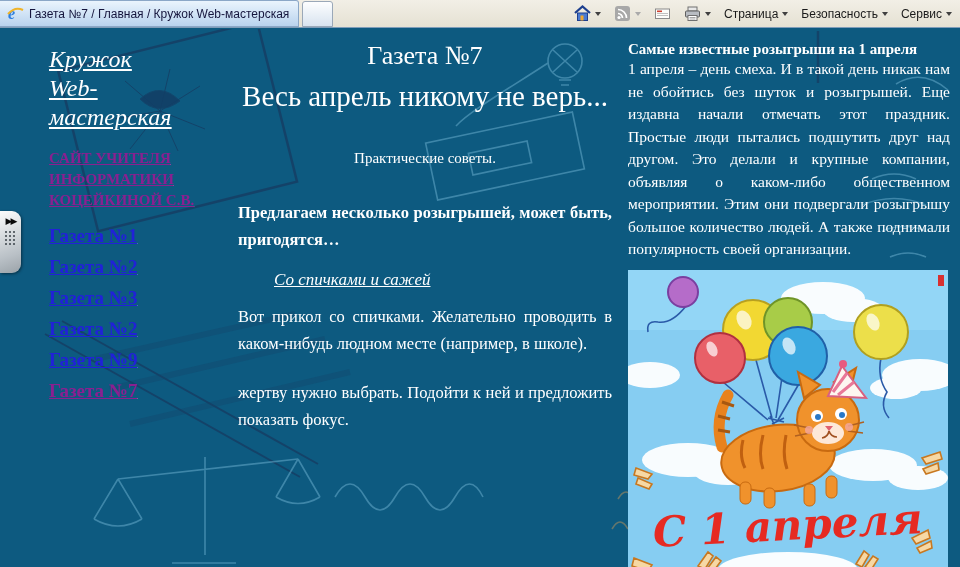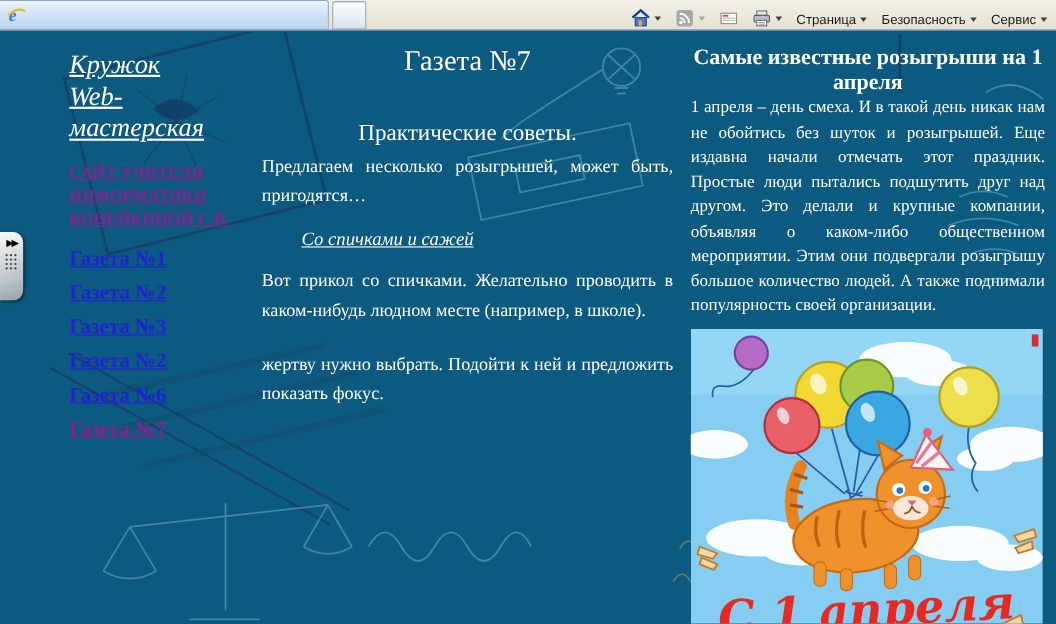--- a/index.html
+++ b/index.html
@@ -10,21 +10,21 @@
   .chrome { position:absolute; top:0; left:0; width:960px; height:28px;
             background:linear-gradient(#f2efe6,#e5e1d3); border-bottom:1px solid #7f9db9;
             font-family:"Liberation Sans", sans-serif; z-index:50; }
   .tab-active { position:absolute; left:0; top:0; width:299px; height:27px;
                 background:linear-gradient(#eaf4fd,#b9d3ee); border:1px solid #8ba7c7; border-left:none;
                 border-radius:0 3px 0 0; display:flex; align-items:center; padding-left:7px; gap:5px; }
   .tab-title { font-size:12px; color:#15153d; white-space:nowrap; overflow:hidden; }
   .tab-stub { position:absolute; left:302px; top:1px; width:31px; height:26px;
               background:linear-gradient(#fdfeff,#d8e3ef); border:1px solid #9aa8b8;
               border-radius:3px 3px 0 0; }
-  .cmdbar { position:absolute; right:2px; top:0; height:27px; display:flex; align-items:flex-end; gap:7px; padding-right:3px; }
+  .cmdbar { position:absolute; right:2px; top:0; height:27px; display:flex; align-items:center; gap:7px; padding-right:3px; }
   .cmd { display:flex; align-items:center; gap:3px; font-size:12px; color:#1a1a1a; cursor:default; padding:2px 3px; }
   .drop { width:0; height:0; border-left:3px solid transparent; border-right:3px solid transparent;
           border-top:4px solid #404040; margin-left:1px; }
   .drop.dim { border-top-color:#aaa; }
   .icon16 { width:17px; height:17px; display:inline-block; }
 
   
   .page { position:absolute; top:29px; left:0; width:960px; height:538px; background:#0d5a80;
           overflow:hidden; color:#fff; }
   .doodles { position:absolute; top:0; left:0; pointer-events:none; }
@@ -32,57 +32,58 @@
   
   .flyout { position:absolute; left:0; top:182px; width:21px; height:62px;
             background:linear-gradient(160deg,#fafbfb,#b9c0c6 70%,#9aa2a8);
             border-radius:0 9px 9px 0; box-shadow:1px 1px 3px rgba(0,0,0,.45);
             display:flex; flex-direction:column; align-items:center; padding-top:4px; cursor:pointer; }
   .flyout .arrows { font-size:9px; color:#0a0a0a; letter-spacing:-2px; line-height:12px; }
   .dotgrid { margin-top:4px; display:grid; grid-template-columns:repeat(3,4px); grid-auto-rows:4px; }
   .dotgrid i { width:2px; height:2px; background:#3a4248; border-radius:50%; }
 
   
-  .sidebar { position:absolute; left:63px; top:16px; width:148px; }
+  .sidebar { position:absolute; left:49px; top:16px; width:148px;text-decoration:underline; }
   .side-title { font-style:italic; font-size:24px; line-height:29px; color:#fff;
                 text-decoration:underline; width:126px; cursor:pointer; }
   .teacher { margin-top:16px; font-weight:bold; font-size:15px; line-height:21px;
              color:var(--visited,#8a2090); text-decoration:underline; cursor:pointer; }
   .glist { margin-top:17px; }
   .glink { font-weight:bold; font-size:19px; line-height:15px; margin-bottom:16px;
            color:var(--link,#2121d8); text-decoration:underline; cursor:pointer; }
   .glink.visited { color:var(--visited,#8a2090); }
 
   
   .center { position:absolute; left:238px; top:12px; width:374px; }
   .c-title { text-align:center; font-size:26px; font-weight:normal; }
   .c-sub { text-align:center; font-size:29px; margin-top:9px; white-space:nowrap; }
-  .c-sect { text-align:center; font-size:21px; margin-top:37px; }
-  .c-intro { margin-top:4px; font-weight:normal; font-size:16.5px; line-height:27px; text-align:justify; }
+  .c-sect { text-align:center; font-size:15px; margin-top:37px; }
+  .c-intro { margin-top:32px; font-weight:bold; font-size:16.5px; line-height:27px; text-align:justify; }
   .c-subhead { margin-top:17px; font-style:italic; font-size:17px; text-decoration:underline; cursor:pointer;margin-left:36px; }
   .cp { margin-top:13px; font-size:16.5px; line-height:27px; text-align:justify; }
   .cp.short { text-align:left; }
 
   
   .aside { position:absolute; left:628px; top:12px; width:322px; }
-  .a-head { text-align:center; font-weight:bold; font-size:20px; }
+  .a-head { font-weight:bold; font-size:15px; }
   .a-text { font-size:15.5px; line-height:22.5px; text-align:justify; }
   .a-img { margin-top:9px; width:320px; height:310px; position:relative; cursor:default; }
 </style>
 </head>
 <body style="--link: #2121d8; --visited: #8a2090; background: rgb(13, 90, 128);">
 
 <div class="chrome">
   <div class="tab-active">
     <span class="icon16">
       <svg width="17" height="17" viewBox="0 0 17 17">
         <text x="1" y="14" font-size="16" font-style="italic" font-weight="bold" fill="#2a7de0" font-family="Liberation Serif,serif">e</text>
         <path d="M1 9 Q8 1 16 5" stroke="#f0b429" stroke-width="2" fill="none"></path>
       </svg>
     </span>
+    <span class="tab-title">Газета №7 / Главная / Кружок Web-мастерская</span>
   </div>
   <div class="tab-stub"></div>
 
   <div class="cmdbar">
     <span class="cmd">
       <span class="icon16">
         <svg width="17" height="17" viewBox="0 0 17 17">
           <path d="M1 8 L8.5 1.5 L16 8" fill="none" stroke="#1d3f8f" stroke-width="2.2"></path>
           <rect x="3.5" y="8" width="10" height="7.5" fill="#4a7ad0" stroke="#1d3f8f"></rect>
           <rect x="6.5" y="10.5" width="3" height="5" fill="#f0a830"></rect>
@@ -181,27 +182,28 @@
   </div>
 
   <div class="sidebar">
     <div class="side-title">Кружок Web-мастерская</div>
     <div class="teacher">САЙТ УЧИТЕЛЯ ИНФОРМАТИКИ КОЦЕЙКИНОЙ С.В.</div>
     <div class="glist">
       <div class="glink">Газета №1</div>
       <div class="glink">Газета №2</div>
       <div class="glink">Газета №3</div>
       <div class="glink">Газета №2</div>
-      <div class="glink">Газета №6</div>
+      <div class="glink">Газета №9</div>
       <div class="glink visited">Газета №7</div>
     </div>
   </div>
 
   <div class="center">
     <div class="c-title">Газета №7</div>
+    <div class="c-sub">Весь апрель никому не верь...</div>
     <div class="c-sect">Практические советы.</div>
     <div class="c-intro">Предлагаем несколько розыгрышей, может быть, пригодятся…</div>
     <div class="c-subhead">Со спичками и сажей</div>
     <div class="cp">Вот прикол со спичками. Желательно проводить в каком-нибудь людном месте (например, в школе).</div>
     <div class="cp" style="margin-top:22px">жертву нужно выбрать. Подойти к ней и предложить показать фокус.</div>
 
   </div>
 
   <div class="aside">
     <div class="a-head">Самые известные розыгрыши на 1 апреля</div>

